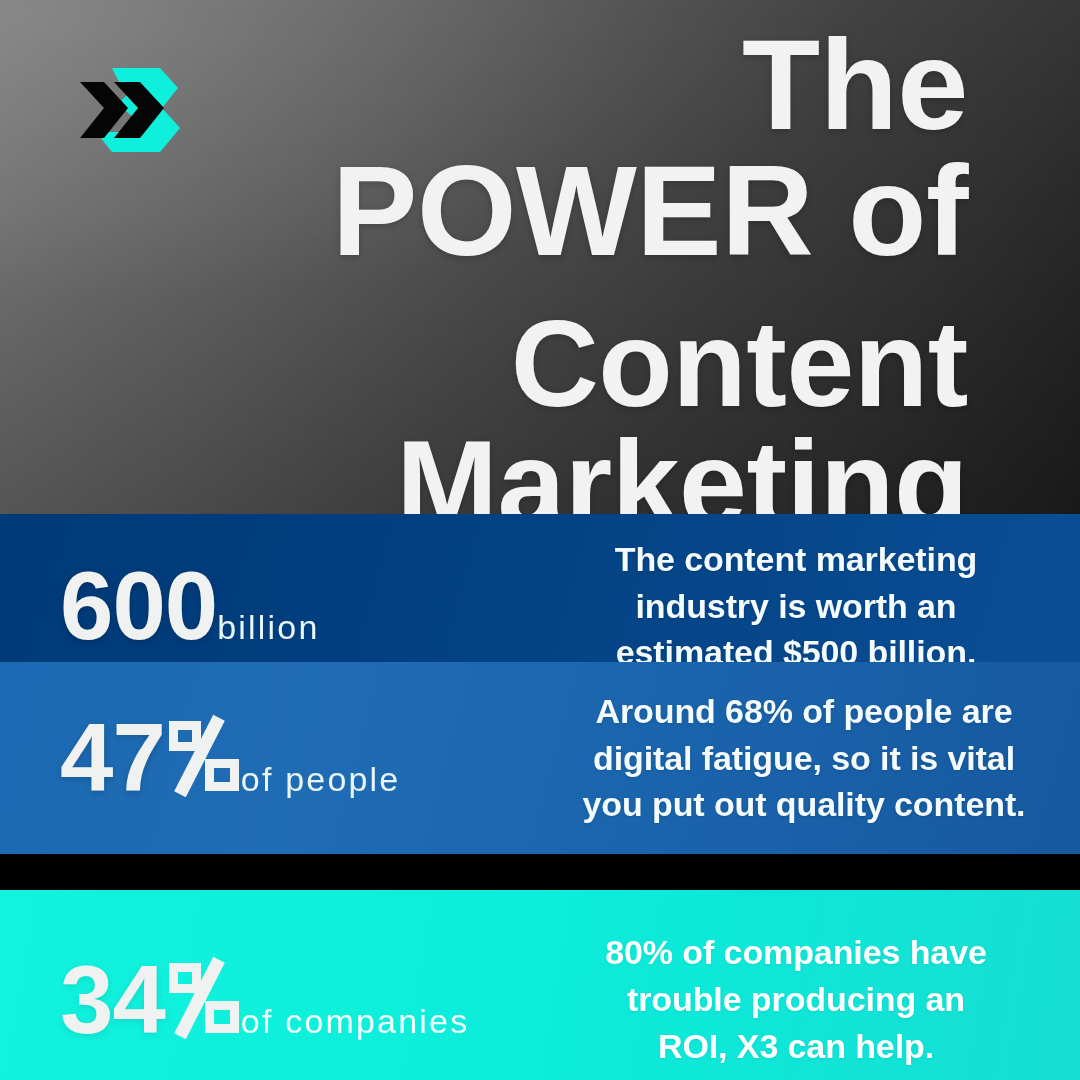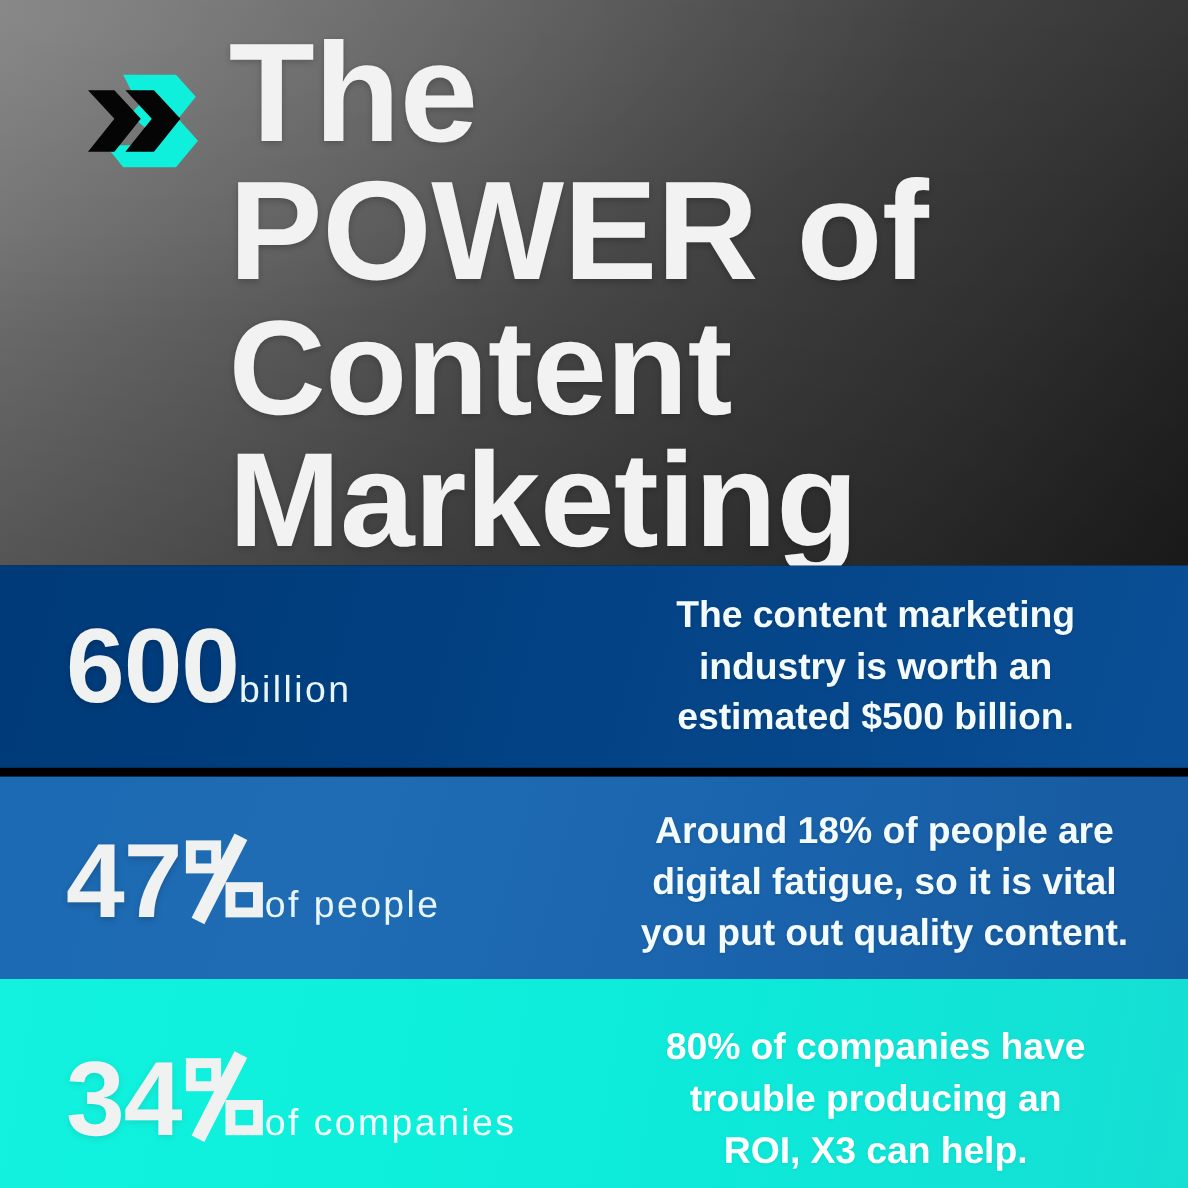--- a/index.html
+++ b/index.html
@@ -54,53 +54,54 @@
     z-index: 4;
   }
   .logo svg { display:block; width:100%; height:100%; }
 
   
   .title-block {
     position: absolute;
     right: 112px;
     top: 22px;
     width: 760px;
+    text-align: right;
     z-index: 3;
   }
   .title-line {
     display: block;
     color: #f2f2f2;
     font-family: "Liberation Sans", sans-serif;
     font-weight: bold;
     letter-spacing: -0.5px;
     line-height: 0.985;
     white-space: nowrap;
     text-shadow: 0 2px 6px rgba(0,0,0,0.22);
   }
   .t1 { font-size: 128px; }
   .t2 { font-size: 128px; }
-  .t3 { font-size: 122px; }
+  .t3 { font-size: 122px; margin-top: 30px; }
   .t4 { font-size: 122px; }
 
   
   .band {
     position: absolute;
     left: 0;
     width: 1080px;
     display: flex;
     align-items: center;
     overflow: hidden;
   }
   .band-1 {
     top: 514px;
     height: 184px;
     background: linear-gradient(105deg, #003a78 0%, #013f80 35%, #06478b 70%, #0a4f96 100%);
   }
   .band-2 {
-    top: 706px;
+    top: 662px;
     height: 192px;
     background: linear-gradient(105deg, #1c6ab3 0%, #1f6cb4 30%, #1a64ad 62%, #16599f 100%);
     gap: 16px;
   }
   .band-3 {
     top: 890px;
     height: 219px;
     background: linear-gradient(100deg, #12f2de 0%, #0ef0dc 30%, #0de9d9 62%, #16ded3 100%);
   }
 
@@ -241,21 +242,21 @@
       <span class="stat-number">47</span>
       <span class="pct">
         <i class="sq-a"></i>
           <i class="slash"></i>
           <i class="sq-b"></i>
       </span>
       <span class="stat-label">of people</span>
     </div>
     <div class="band-right">
       <div class="desc">
-        <span>Around 18% of people are</span>
+        <span>Around 68% of people are</span>
         <span>digital fatigue, so it is vital</span>
         <span>you put out quality content.</span>
       </div>
     </div>
   </div>
 
   <div class="band band-3">
     <div class="band-left">
       <span class="stat-number">34</span>
       <span class="pct">

